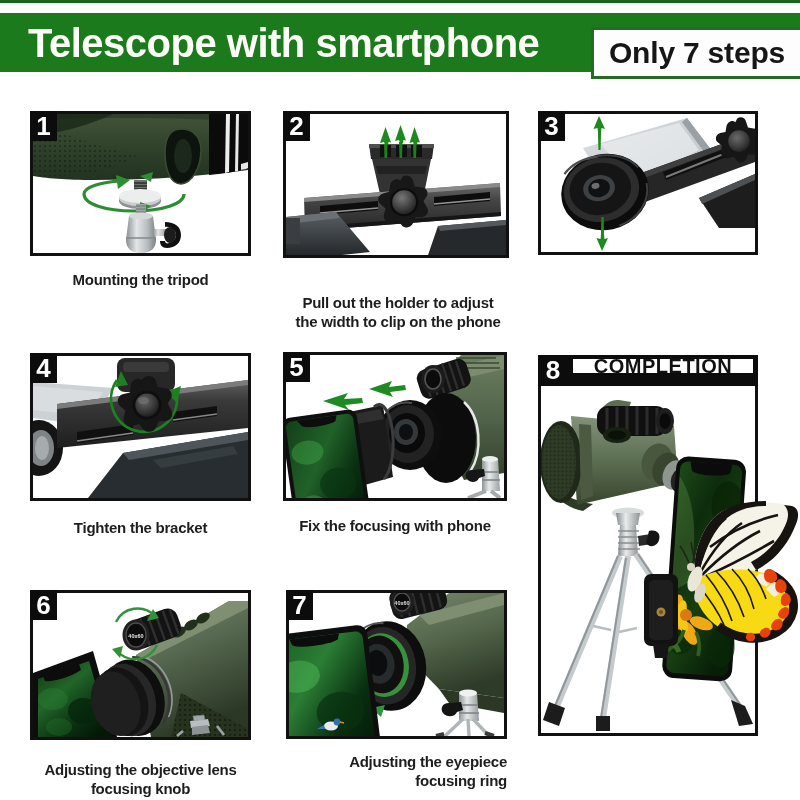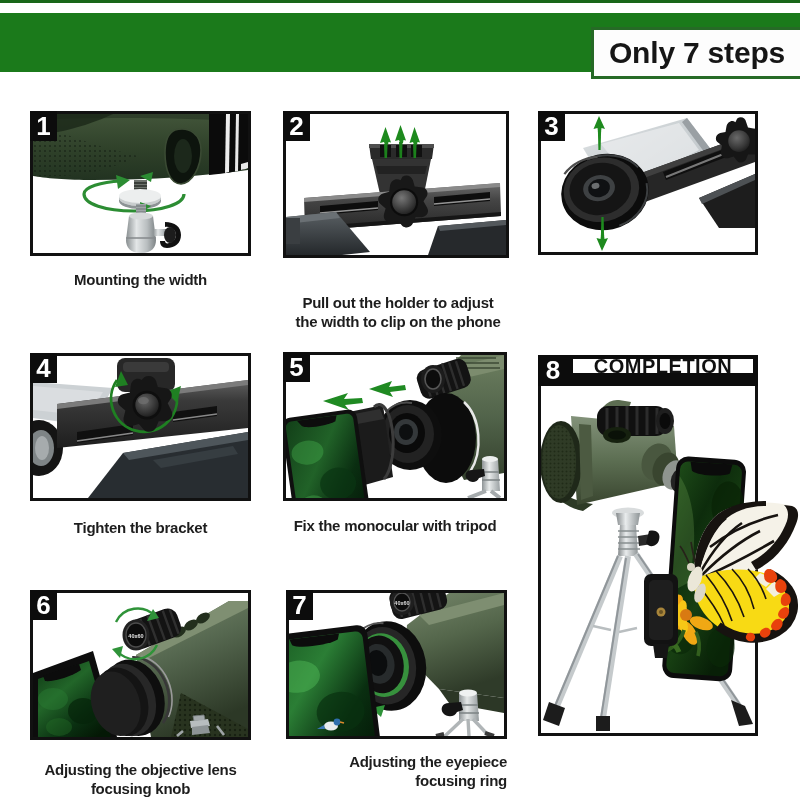--- a/index.html
+++ b/index.html
@@ -13,20 +13,22 @@
        font-size:15px;line-height:19px;letter-spacing:-0.25px;}
   .cell svg{position:absolute;left:0;top:0;}
 </style>
 </head>
 <body>
 <div id="page">
 
   <div style="position:absolute;left:0;top:0;width:800px;height:3px;background:#186618;"></div>
 
   <div style="position:absolute;left:0;top:13px;width:800px;height:59px;background:#1b7a1b;"></div>
+  <div style="position:absolute;left:28px;top:13px;height:60px;display:flex;align-items:center;
+       color:#fdfdf8;font-weight:bold;font-size:40px;letter-spacing:-0.5px;">Telescope&nbsp;with&nbsp;smartphone</div>
   <div style="position:absolute;left:591px;top:27px;width:209px;height:52px;background:#fdfdfd;
        border:3px solid #266a26;border-right:none;box-sizing:border-box;display:flex;
        align-items:center;justify-content:center;color:#161616;font-weight:bold;font-size:30px;letter-spacing:-0.2px;">Only 7 steps</div>
 
   <div class="cell" id="cell1" style="left:30px;top:111px;width:221px;height:145px;">
     <div class="num">1</div>
     <svg width="215" height="139" viewBox="0 0 215 139">
       <defs>
         <linearGradient id="g1barrel" x1="0" y1="0" x2="0" y2="1">
           <stop offset="0" stop-color="#42553a"></stop>
@@ -77,21 +79,21 @@
 
       <path d="M96,102 L120,102 L123,126 C123,133 119,139 108,139 C97,139 93,133 93,126 Z" fill="url(#g1sil)"></path>
       <ellipse cx="108" cy="102" rx="12" ry="3.5" fill="#d6d9da"></ellipse>
       <path d="M93,124 h30" stroke="#84898b" stroke-width="1.5"></path>
 
       <rect x="120" y="115" width="14" height="7" rx="2" fill="url(#g1sil)"></rect>
       <path d="M132,108 C142,108 148,113 148,121 C148,129 142,134 134,134 C129,134 127,131 127,127 L132,127 C132,129 134,130 136,129 C140,128 143,125 143,121 C143,116 138,112 132,113 Z" fill="#101010"></path>
       <ellipse cx="137" cy="121" rx="6" ry="8" fill="#1c1c1c"></ellipse>
     </svg>
   </div>
-  <div class="cap" style="left:30px;top:270px;width:221px;">Mounting the width</div>
+  <div class="cap" style="left:30px;top:270px;width:221px;">Mounting the tripod</div>
 
   <div class="cell" id="cell2" style="left:283px;top:111px;width:226px;height:147px;">
     <div class="num">2</div>
     <svg width="220" height="141" viewBox="0 0 220 141">
       <defs>
         <linearGradient id="g2bar" x1="0" y1="0" x2="0" y2="1">
           <stop offset="0" stop-color="#6a6a6a"></stop>
             <stop offset="0.35" stop-color="#454545"></stop>
           <stop offset="1" stop-color="#262626"></stop>
         </linearGradient>
@@ -312,21 +314,21 @@
       <path d="M196,104 L212,104 L214,136 L196,136 Z" fill="url(#g5sil)"></path>
       <ellipse cx="204" cy="104" rx="8" ry="3" fill="#eceeee"></ellipse>
       <path d="M196,117 h17 M196,125 h18" stroke="#7c8284" stroke-width="1.6"></path>
       <path d="M186,115 C180,115 178,120 181,124 C184,128 191,128 193,123 L199,121 L198,114 Z" fill="#161616"></path>
       <path d="M200,136 L182,143 M205,136 L214,143" stroke="#a6abad" stroke-width="4"></path>
 
       <path d="M37,46 L62,38 L58,44 L76,43 L77,48 L59,50 L63,55 Z" fill="#1f8a22"></path>
       <path d="M83,34 L106,26 L103,32 L119,30 L120,35 L104,37 L107,42 Z" fill="#1f8a22"></path>
     </svg>
   </div>
-  <div class="cap" style="left:283px;top:516px;width:224px;">Fix the monocular with tripod</div>
+  <div class="cap" style="left:283px;top:516px;width:224px;">Fix the focusing with phone</div>
 
   <div class="cell" id="cell8" style="left:538px;top:355px;width:220px;height:381px;">
     <div style="position:absolute;left:-3px;top:-3px;width:220px;height:31px;background:#0c0c0c;"></div>
     <div style="position:absolute;left:-3px;top:-3px;width:30px;height:31px;background:#0c0c0c;
          color:#fff;font-weight:bold;font-size:26px;display:flex;align-items:center;justify-content:center;z-index:6;">8</div>
     <div style="position:absolute;left:32px;top:1px;width:180px;height:14px;background:#fff;z-index:6;
          display:flex;align-items:center;justify-content:center;color:#111;font-weight:bold;font-size:20px;letter-spacing:0.5px;">COMPLETION</div>
     <svg width="214" height="347" viewBox="0 0 214 347" style="top:28px;">
       <defs>
         <linearGradient id="g8scr" x1="0" y1="0" x2="0.7" y2="1">

